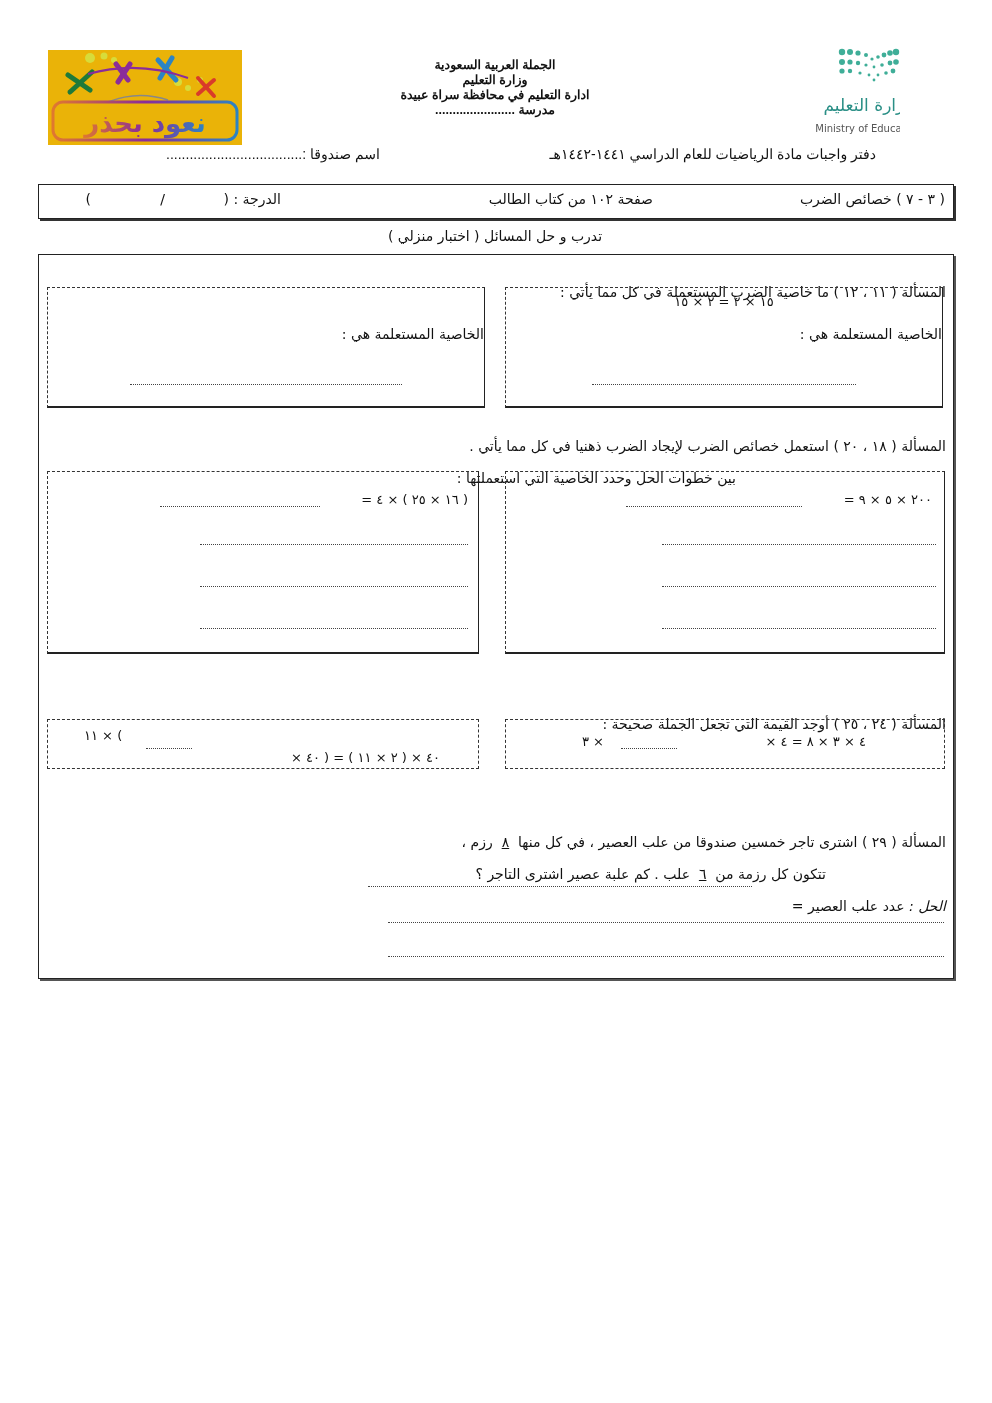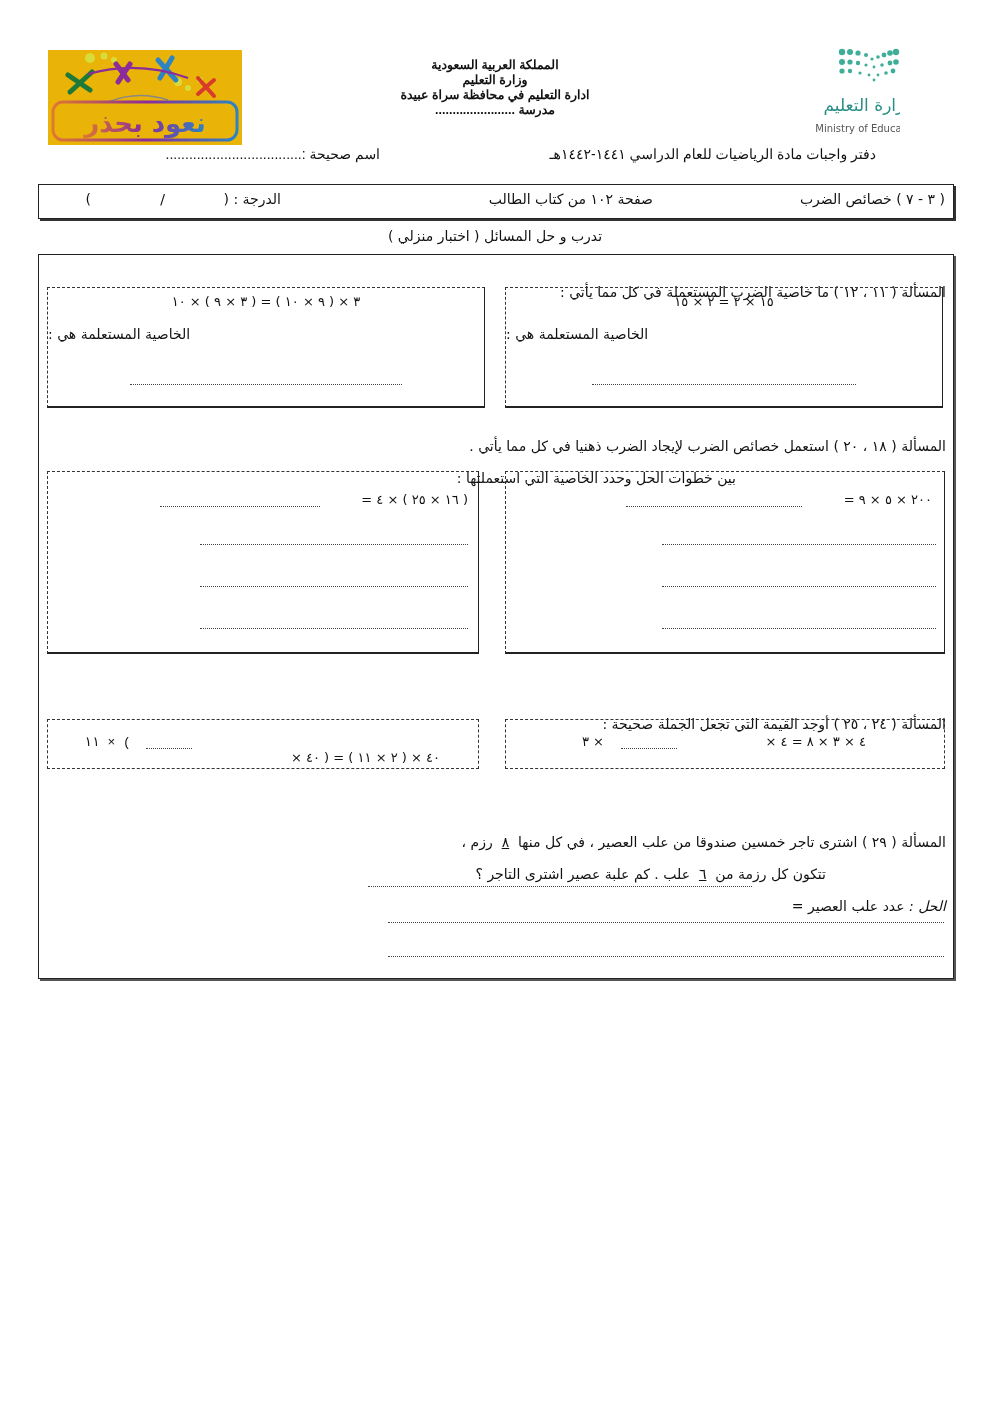--- a/index.html
+++ b/index.html
@@ -20,21 +20,21 @@
   .lesson-box { left:38px; top:184px; width:914px; height:33px; border:1.5px solid #222; box-shadow:2px 2px 0 #333; }
   .lesson-box span { position:absolute; top:6px; font-size:14px; }
 
   .main-box { left:38px; top:254px; width:914px; height:723px; border:1.5px solid #222; box-shadow:2px 2px 0 #555; }
 
   .q-title { font-size:14px; direction:rtl;margin-top:24px; }
   .dash-box { border:1px dashed #333; }
   .dash-box.shadow { border-bottom:2px solid #222; border-right:1.5px solid #222; }
   .eq { font-size:13px; letter-spacing:1px; direction:rtl; }
   .dots { border-bottom:1px dotted #444; height:0; }
-  .prop-label { font-size:14px; direction:rtl; text-align:left; }
+  .prop-label { font-size:14px; direction:rtl; text-align:right; }
   .ul { text-decoration:underline; }
 </style>
 </head>
 <body>
 
 <div class="abs logo-left">
   <svg viewBox="0 0 194 95">
     <circle cx="42" cy="8" r="5" fill="#d7dc3a"></circle>
     <circle cx="56" cy="6" r="3.5" fill="#d7dc3a"></circle>
     <circle cx="66" cy="10" r="3" fill="#d7dc3a"></circle>
@@ -99,28 +99,28 @@
         <circle cx="106" cy="28" r="1.8"></circle>
       <circle cx="113" cy="26" r="2.4"></circle>
         <circle cx="94" cy="35" r="1.4"></circle>
     </g>
     <text x="88" y="66" text-anchor="middle" font-family="DejaVu Sans, sans-serif" font-size="17" fill="#2a8f86">وزارة التعليم</text>
     <text x="88" y="87" text-anchor="middle" font-family="DejaVu Sans, sans-serif" font-size="10" fill="#555">Ministry of Education</text>
   </svg>
 </div>
 
 <div class="abs header-center center rtl">
-  <div>المملكة العربية السعودية</div>
+  <div>الجملة العربية السعودية</div>
   <div>وزارة التعليم</div>
   <div>ادارة التعليم في محافظة سراة عبيدة</div>
   <div>مدرسة .......................</div>
 </div>
 
 <div class="abs subtitle-row rtl" style="right:116px;">دفتر واجبات مادة الرياضيات للعام الدراسي ١٤٤١-١٤٤٢هـ</div>
-<div class="abs subtitle-row rtl" style="right:612px;">اسم صحيحة :...................................</div>
+<div class="abs subtitle-row rtl" style="right:612px;">اسم صندوقا :...................................</div>
 
 <div class="abs lesson-box rtl">
   <span style="right:8px;">( ٣ - ٧ ) خصائص الضرب</span>
   <span style="right:300px;">صفحة ١٠٢ من كتاب الطالب</span>
   <span style="right:672px;">الدرجة :  (</span>
   <span style="right:788px;">/</span>
   <span style="right:862px;">)</span>
 </div>
 
 <div class="abs rtl center" style="left:300px; top:228px; width:390px; font-size:14px;">تدرب و حل المسائل   (   اختبار منزلي  )</div>
@@ -129,21 +129,20 @@
 
 <div class="abs q-title" style="right:46px; top:260px;">المسألة ( ١١ ، ١٢ )  ما خاصية الضرب المستعملة في كل مما يأتي :</div>
 
 <div class="abs dash-box shadow" style="left:505px; top:287px; width:436px; height:118px;">
   <div class="eq center" style="position:absolute; top:6px; width:100%;">١٥  ×  ٢   =   ٢  ×  ١٥</div>
   <div class="prop-label" style="position:absolute; top:38px; width:100%;">الخاصية المستعلمة هي :</div>
   <div class="dots" style="position:absolute; left:86px; width:264px; top:96px;"></div>
 </div>
 
 <div class="abs dash-box shadow" style="left:47px; top:287px; width:436px; height:118px;">
-  <div class="eq center" style="position:absolute; top:6px; width:100%;">٣  ×  ( ٩ × ١٠ )  =  ( ٣ × ٩ )  ×  ١٠</div>
   <div class="prop-label" style="position:absolute; top:38px; width:100%;">الخاصية المستعلمة هي :</div>
   <div class="dots" style="position:absolute; left:82px; width:272px; top:96px;"></div>
 </div>
 
 <div class="abs q-title" style="right:46px; top:414px;">المسألة ( ١٨ ، ٢٠ )   استعمل خصائص الضرب لإيجاد الضرب ذهنيا في كل مما يأتي .</div>
 <div class="abs q-title" style="right:256px; top:446px;">بين خطوات الحل وحدد الخاصية التي استعملتها :</div>
 
 <div class="abs dash-box shadow" style="left:505px; top:471px; width:438px; height:180px;">
   <div class="eq" style="position:absolute; top:20px; right:12px;">٢٠٠  ×  ٥  ×  ٩  =</div>
   <div class="dots" style="position:absolute; left:120px; width:176px; top:34px;"></div>
@@ -164,21 +163,21 @@
 
 <div class="abs dash-box" style="left:505px; top:719px; width:438px; height:48px;">
   <div class="eq" style="position:absolute; top:14px; right:78px;">٤  ×  ٣  ×  ٨   =   ٤  ×</div>
   <div class="dots" style="position:absolute; left:115px; width:56px; top:28px;"></div>
   <div class="eq" style="position:absolute; top:14px; left:76px;">×  ٣</div>
 </div>
 
 <div class="abs dash-box" style="left:47px; top:719px; width:430px; height:48px;">
   <div class="eq" style="position:absolute; top:14px; right:38px;margin-top:16px;">٤٠  ×  ( ٢  ×  ١١ )   =   ( ٤٠  ×</div>
   <div class="dots" style="position:absolute; left:98px; width:46px; top:28px;"></div>
-  <div class="eq" style="position:absolute; top:14px; left:36px;font-family:Liberation Mono, monospace;">)  ×  ١١</div>
+  <div class="eq" style="position:absolute; top:8px; left:36px;">)  ×  ١١</div>
 </div>
 
 <div class="abs q-title" style="right:46px; top:810px;">
   <span>المسألة ( ٢٩ )   اشترى تاجر خمسين صندوقا من علب العصير ، في كل منها</span>
   &nbsp;<span class="ul">٨</span>&nbsp;
   <span>رزم ،</span>
 </div>
 <div class="abs q-title" style="right:166px; top:842px;">
   <span>تتكون كل رزمة من</span>
   &nbsp;<span class="ul">٦</span>&nbsp;

